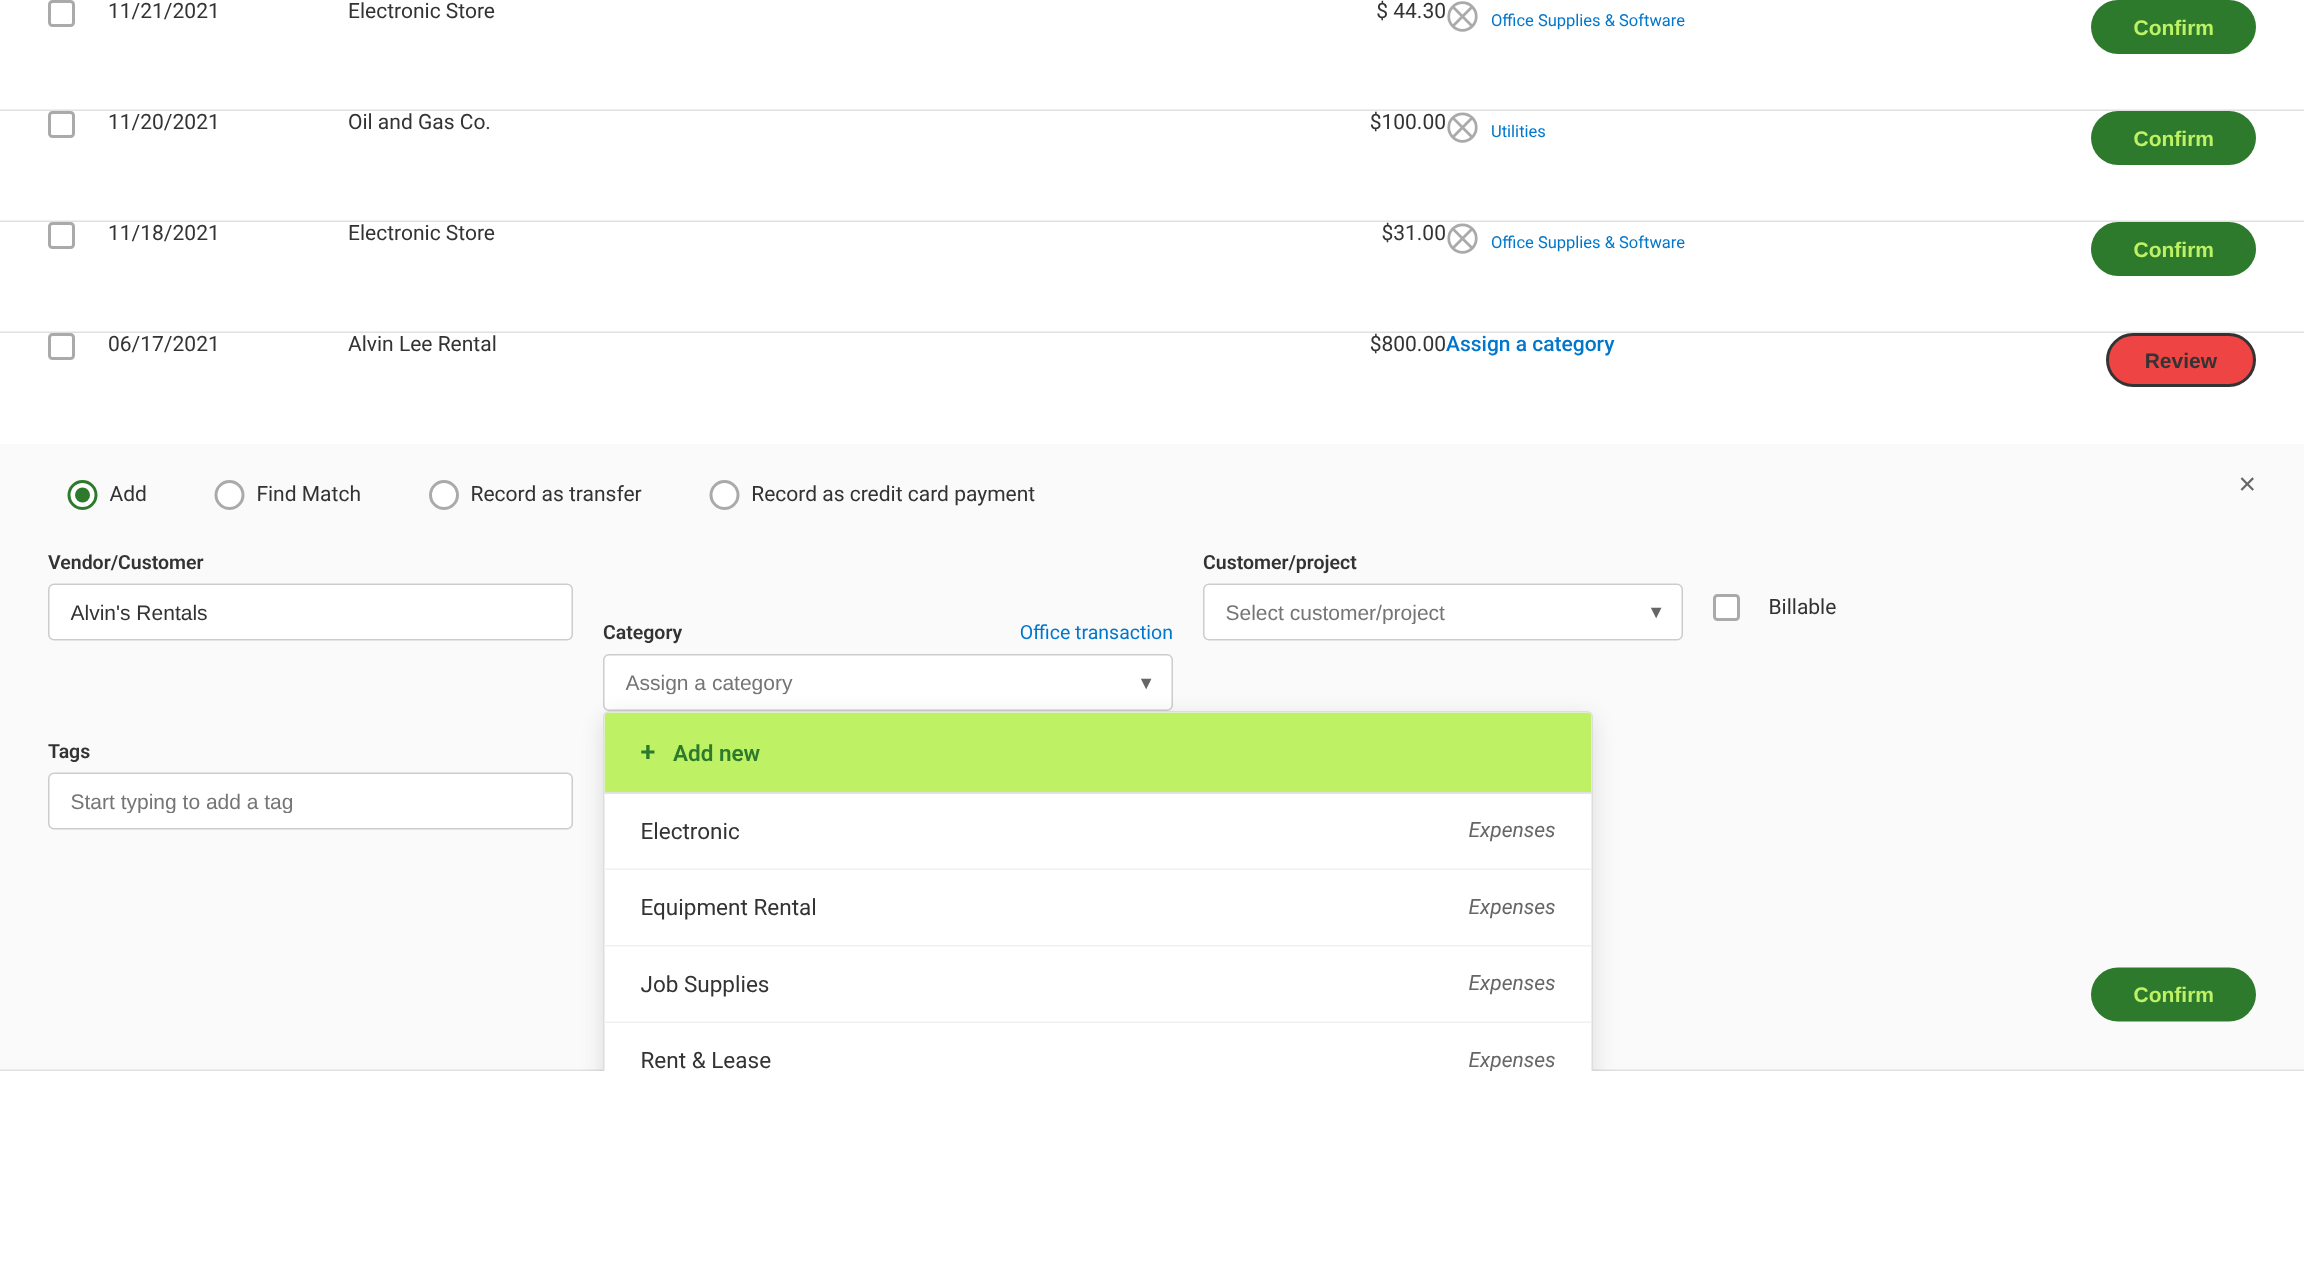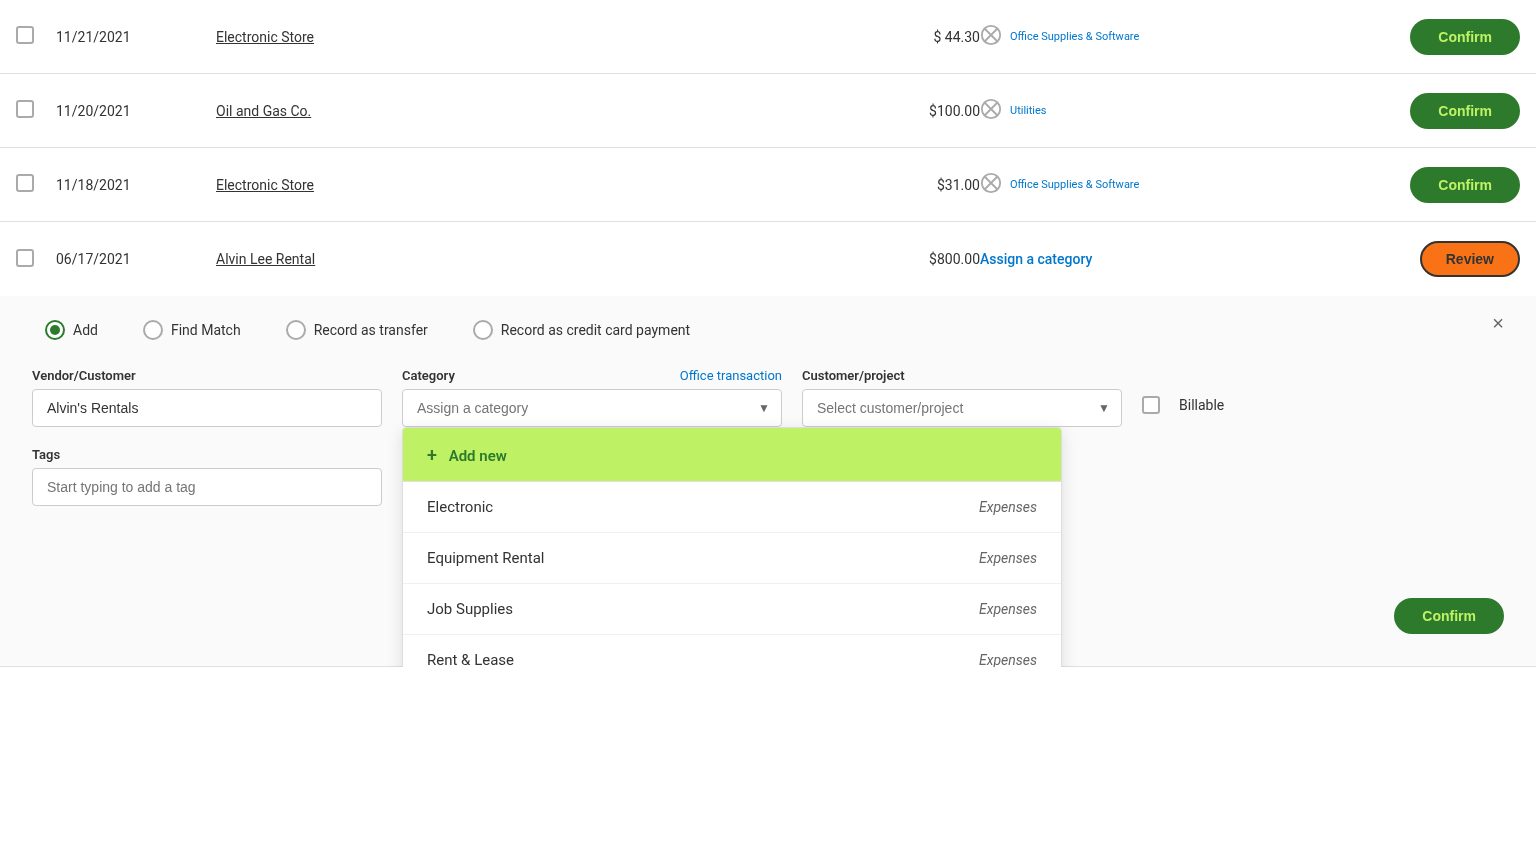--- a/index.html
+++ b/index.html
@@ -10,22 +10,22 @@
       color: #333;
     }
 
     .transaction-list {
       width: 1536px;
       background: #fff;
     }
 
     .transaction-row {
       display: flex;
-      align-items: center;
-      padding: 0 16px;
+      align-items: flex-start;
+      padding: 0 32px;
       height: 74px;
       border-bottom: 1px solid #e0e0e0;
       background: #fff;
     }
 
     .transaction-row.expanded {
       border-bottom: none;
       background: #fff;
     }
 
@@ -48,21 +48,20 @@
       width: 160px;
       flex-shrink: 0;
       color: #333;
       font-size: 14px;
     }
 
     .merchant-cell {
       flex: 1;
       color: #333;
       font-size: 14px;
-      text-decoration: underline;
     }
 
     .amount-cell {
       width: 160px;
       flex-shrink: 0;
       text-align: right;
       color: #333;
       font-size: 14px;
     }
 
@@ -105,21 +104,21 @@
       border: none;
       border-radius: 20px;
       padding: 10px 28px;
       font-size: 14px;
       font-weight: 600;
       cursor: pointer;
       white-space: nowrap;
     }
 
     .btn-review {
-      background: #f97316;
+      background: #ef4444;
       color: #333;
       border: 2px solid #333;
       border-radius: 20px;
       padding: 8px 24px;
       font-size: 14px;
       font-weight: 600;
       cursor: pointer;
     }
 
     
@@ -509,21 +508,21 @@
     </div>
 
     <div class="form-row">
 
       <div class="form-group vendor">
         <label>Vendor/Customer</label>
         <input type="text" class="form-input" value="Alvin's Rentals" style="">
       </div>
 
       <div class="form-group category">
-        <div style="display:flex; justify-content:space-between; align-items:center;">
+        <div style="display:flex; justify-content:space-between; align-items:center;margin-top:47px;">
           <label>Category</label>
           <a class="split-link" style="position:static; font-size:13px; color:#0077cc; text-decoration:none; cursor:pointer;">Office transaction</a>
         </div>
         <div class="dropdown-container">
           <div class="select-wrapper">
             <input type="text" class="select-input" style="color: rgb(170, 170, 170);" placeholder="Assign a category">
             <span class="select-arrow">▼</span>
           </div>
 
           <div class="dropdown-menu">

